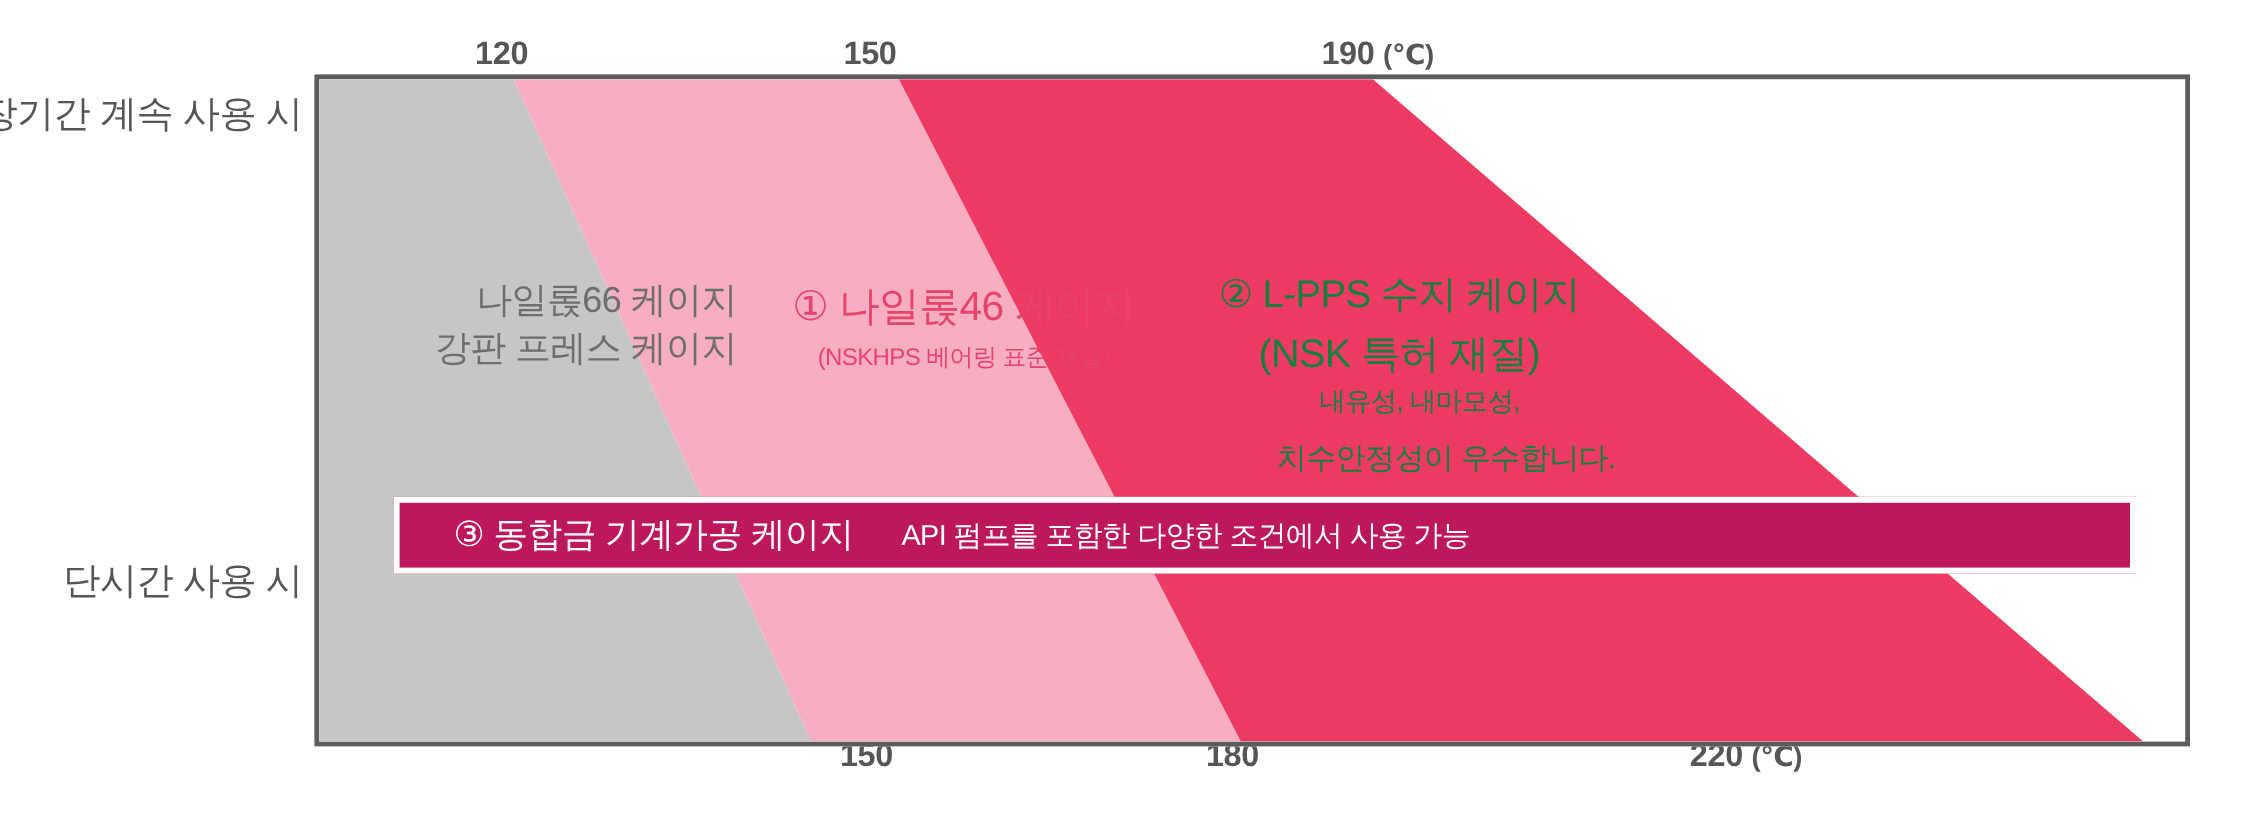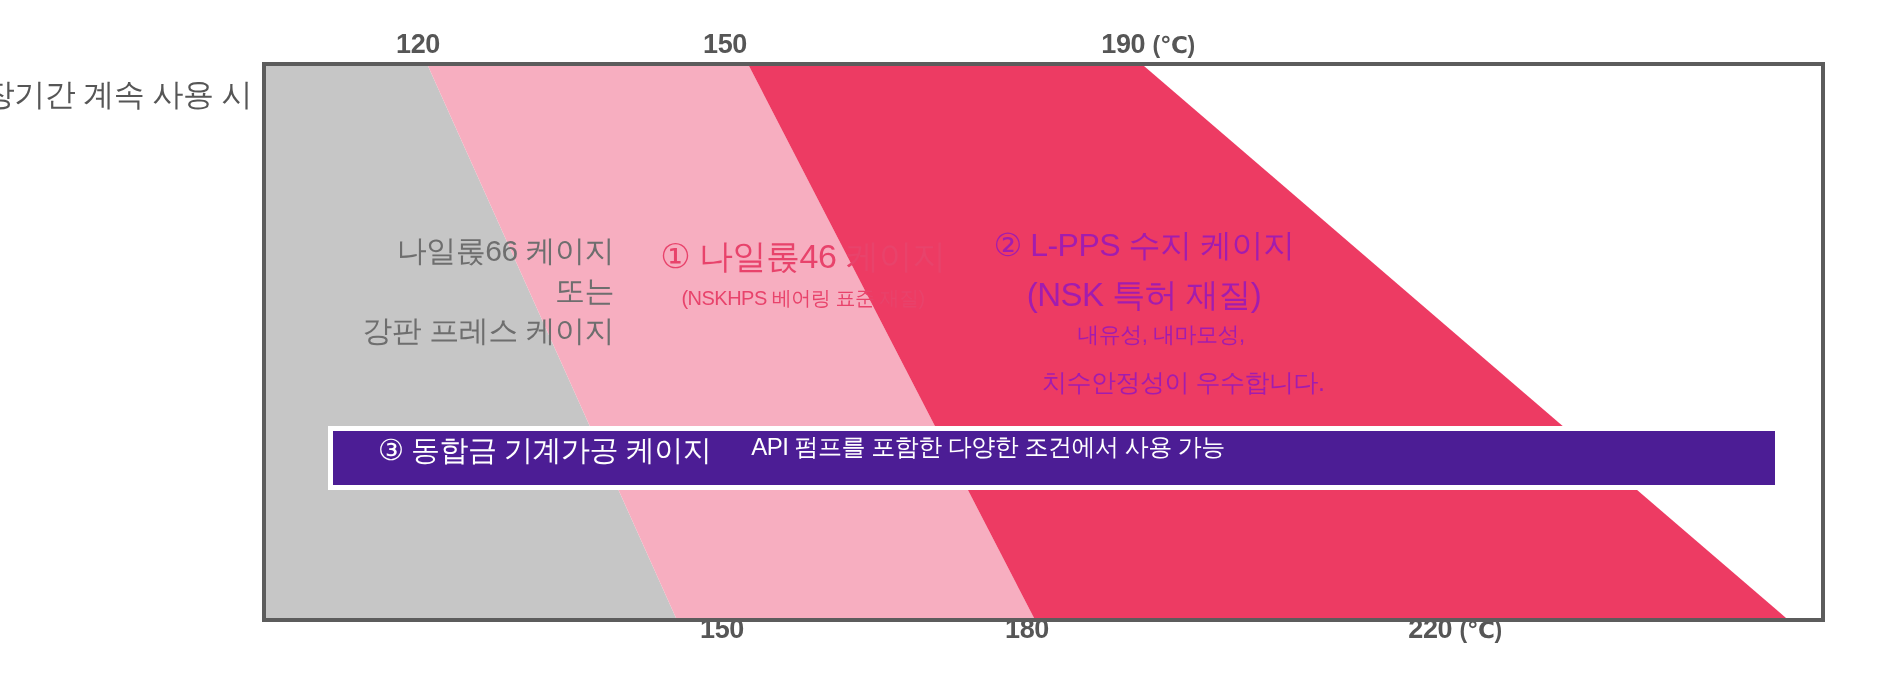--- a/index.html
+++ b/index.html
@@ -38,31 +38,31 @@
   .zonetext{position:absolute;text-align:center;white-space:nowrap;line-height:1.34;}
   .zonetext .t1{font-size:30px;font-weight:500;letter-spacing:-0.5px;display:block;text-align:right;}
 
   #zone-gray-text{left:88px;top:165px;width:260px;color:#6e6e6e;}
   #zone-gray-text .t1{font-size:30px;}
 
   #zone-pink-text{left:372px;top:168px;width:330px;color:#e8436b;}
   #zone-pink-text .hd{font-size:34px;font-weight:500;display:block;letter-spacing:-0.5px;}
   #zone-pink-text .sub{font-size:20px;font-weight:500;display:block;margin-top:5px;letter-spacing:-0.5px;}
 
-  #zone-red-text{left:698px;top:158px;width:360px;color:#a21caf;}
+  #zone-red-text{left:720px;top:158px;width:360px;color:#15803d;}
   #zone-red-text .hd{font-size:32px;font-weight:500;display:block;letter-spacing:-0.5px;}
   #zone-red-text .sub{font-size:33px;font-weight:500;display:block;margin-top:6px;letter-spacing:-0.5px;}
   #zone-red-text .l3{font-size:22px;font-weight:500;display:block;margin-top:3px;letter-spacing:-0.5px;padding-left:34px;}
   #zone-red-text .l4{font-size:25px;font-weight:500;display:block;margin-top:16px;letter-spacing:-0.5px;padding-left:78px;}
 
   
   #band-short{
-    position:absolute;left:62px;top:360px;width:1452px;height:64px;
-    background:#4c1d95;border:5px solid #ffffff;box-sizing:border-box;
-    display:flex;
+    position:absolute;left:62px;top:348px;width:1452px;height:64px;
+    background:#be185d;border:5px solid #ffffff;box-sizing:border-box;
+    display:flex;align-items:center;
   }
   #band-short-title{
     color:#ffffff;font-size:29px;font-weight:500;margin-left:45px;
     white-space:nowrap;letter-spacing:-0.5px;
   }
   #band-short-note{
     color:#ffffff;font-size:24px;font-weight:500;margin-left:40px;
     white-space:nowrap;letter-spacing:-0.5px;
   }
 </style>
@@ -85,35 +85,35 @@
     <span>150</span>
   </div>
   <div class="tick tick-bot" style="left:1027px">
     <span>180</span>
   </div>
   <div class="tick tick-bot" style="left:1455px">
     <span>220</span><span>&nbsp;</span><span class="unit">(℃)</span>
   </div>
 
   <div class="rowlabel" id="row-label-long">장기간 계속 사용 시</div>
+  <div class="rowlabel" id="row-label-short">단시간 사용 시</div>
 
   <div id="plot">
 
     <svg id="shapes" viewBox="0 0 1555 552" preserveAspectRatio="none">
 
       <polygon points="0,0 162,0 410,552 0,552" fill="#c6c6c6"></polygon>
 
       <polygon points="162,0 483,0 768,552 410,552" fill="#f7aec0"></polygon>
 
       <polygon points="483,0 878,0 1520,552 768,552" fill="#ed3b63"></polygon>
     </svg>
 
     <div class="zonetext" id="zone-gray-text">
       <span class="t1">나일롡66 케이지</span>
-      <span class="t1">또는</span>
       <span class="t1">강판 프레스 케이지</span>
     </div>
 
     <div class="zonetext" id="zone-pink-text">
       <span class="hd">① 나일롡46 케이지</span>
       <span class="sub">(NSKHPS 베어링 표준 재질)</span>
     </div>
 
     <div class="zonetext" id="zone-red-text">
       <span class="hd">② L-PPS 수지 케이지</span>

